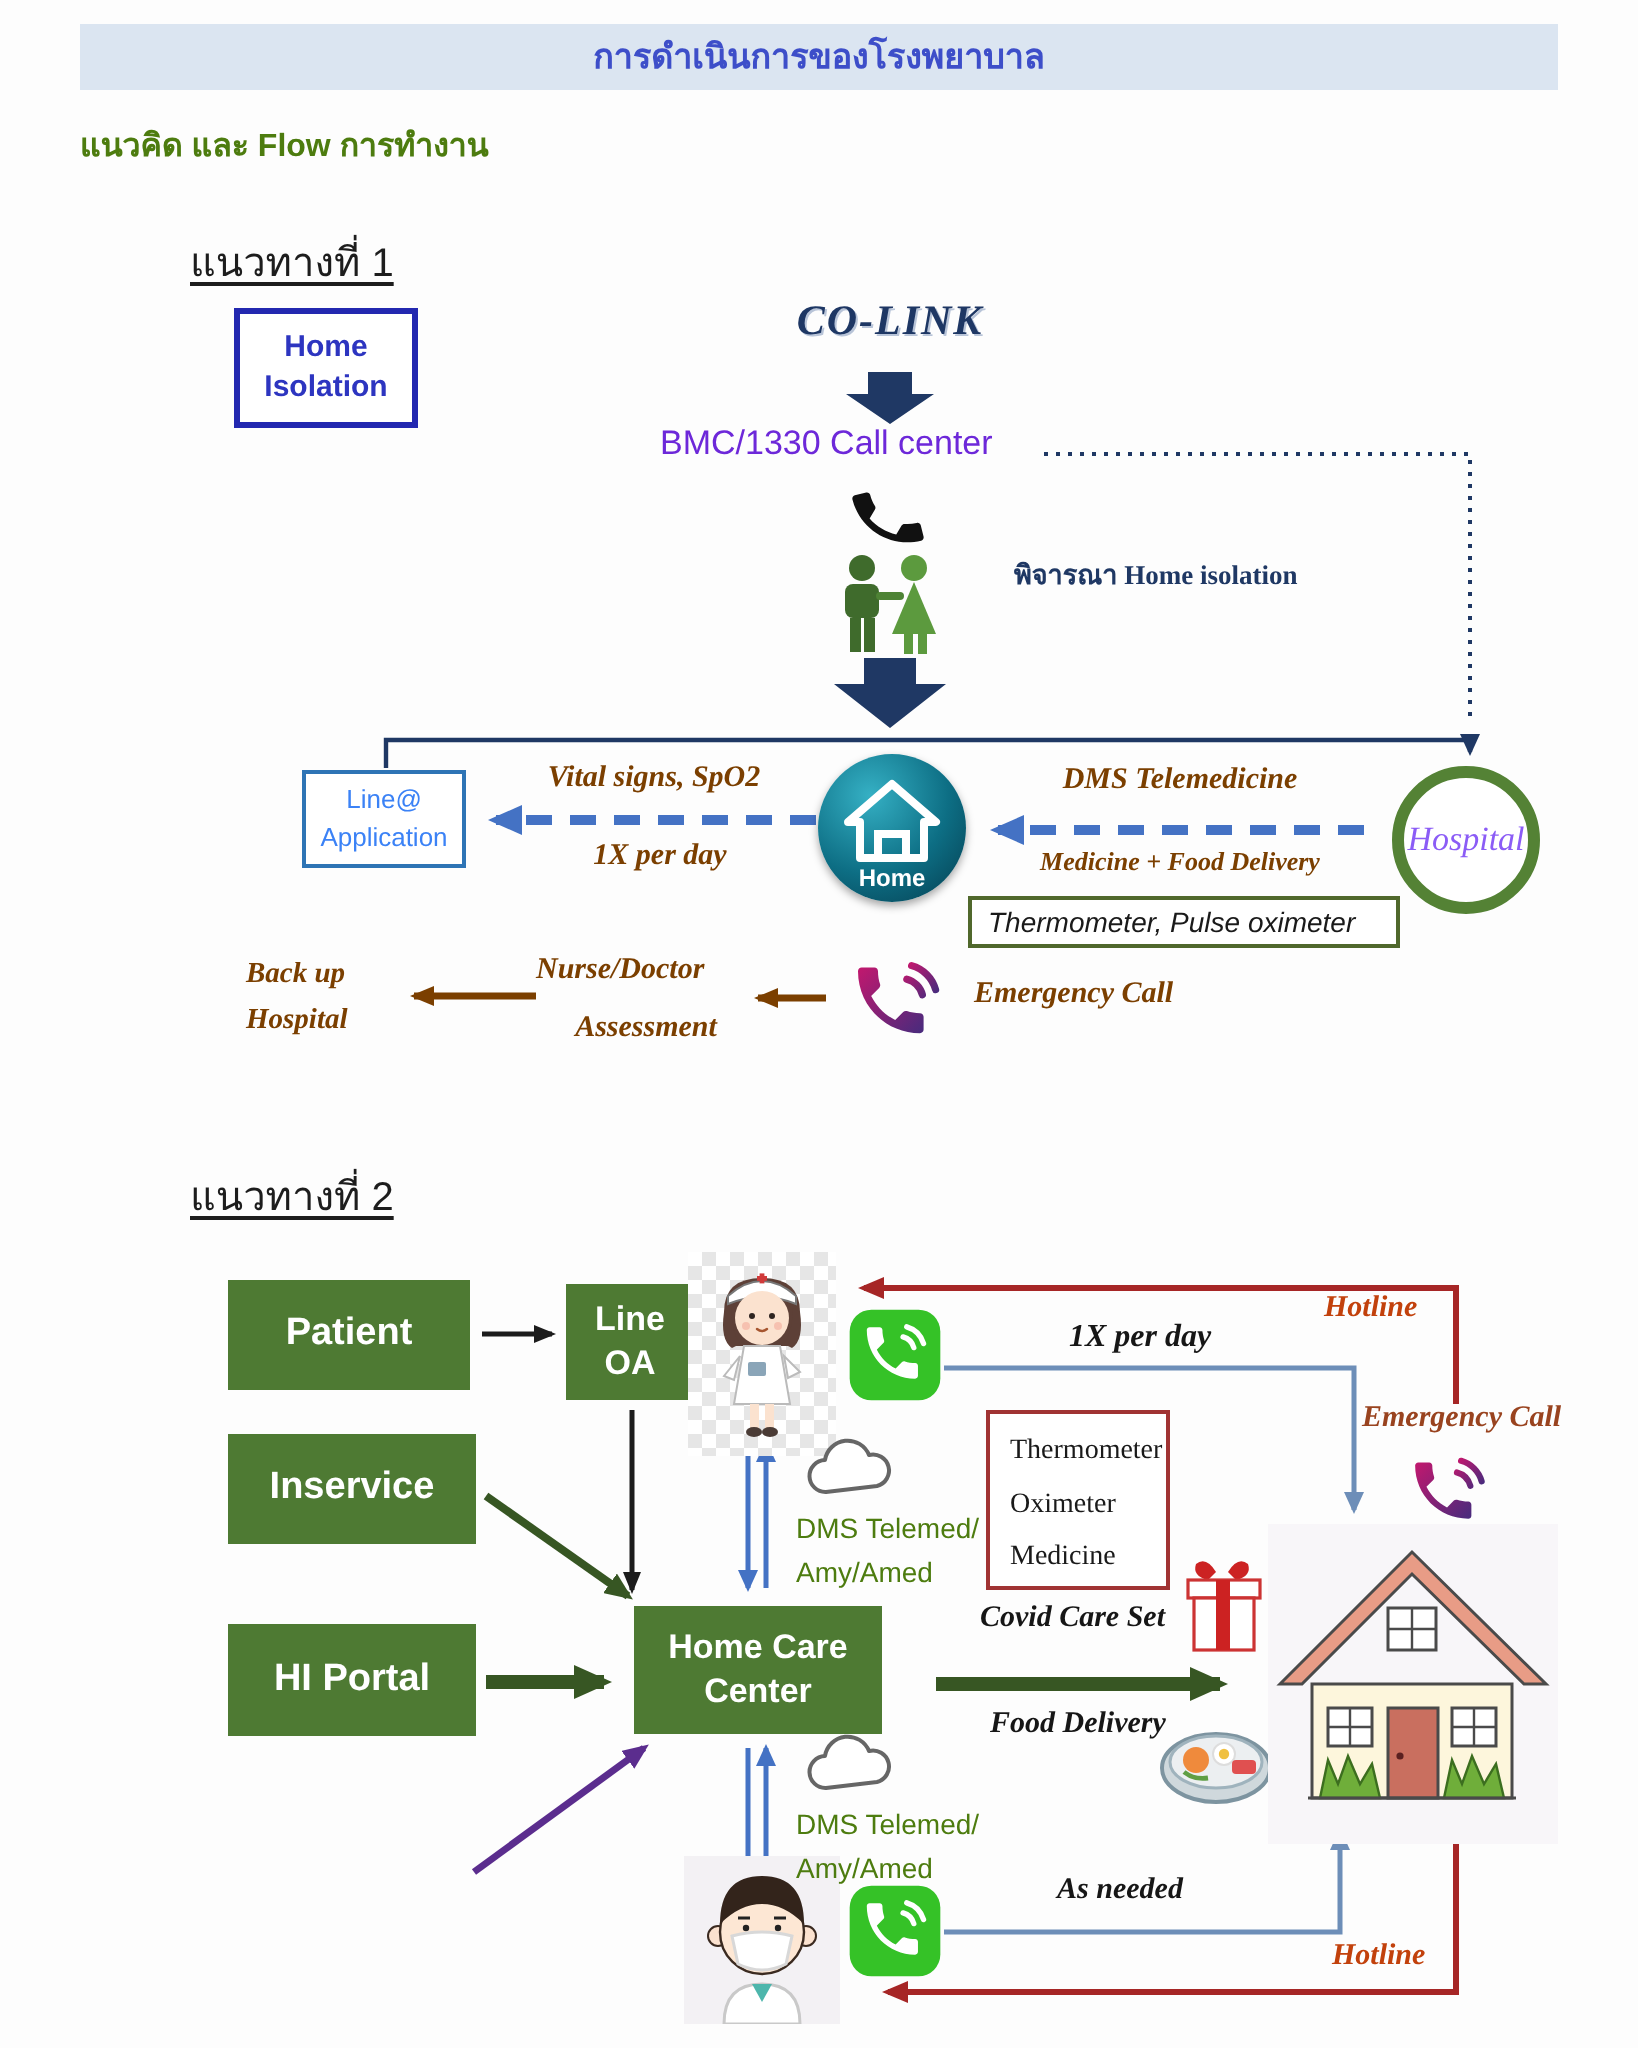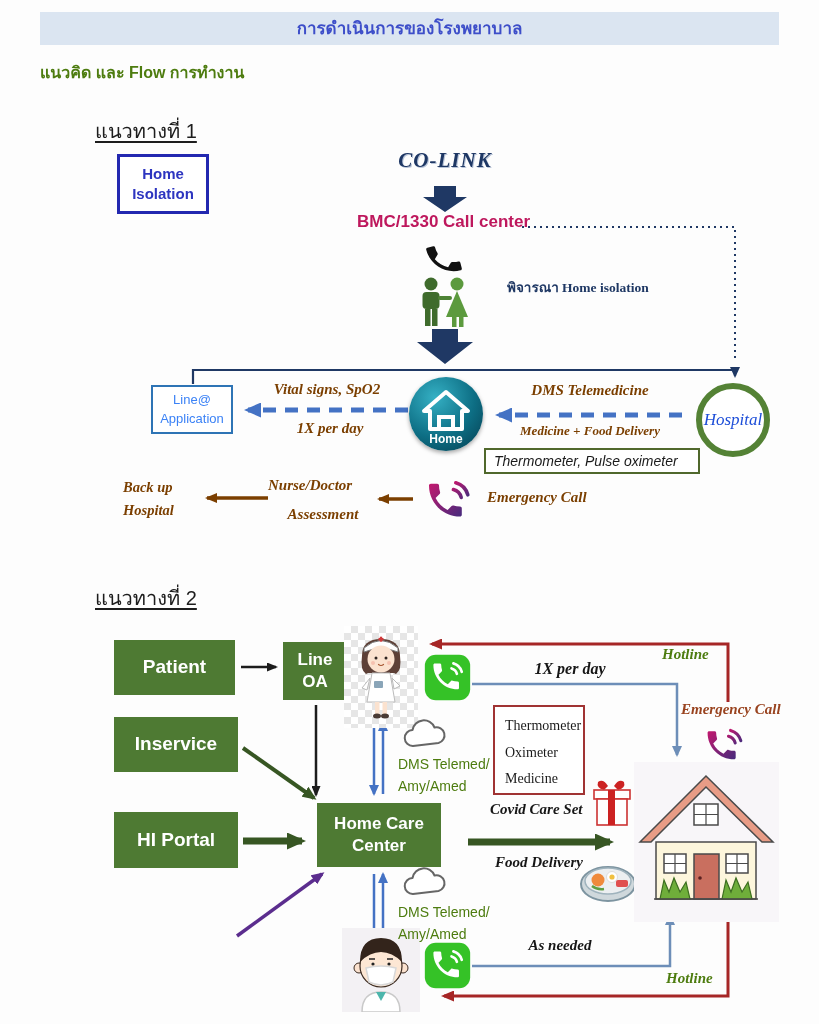--- a/index.html
+++ b/index.html
@@ -10,49 +10,49 @@
   .serifI{font-family:"Liberation Serif",serif;font-style:italic;font-weight:bold;}
   .title-bar{left:40px;top:12px;width:739px;height:33px;background:#dbe5f1;color:#3d4ec9;
     font-size:17px;font-weight:bold;text-align:center;line-height:33px;z-index:2;}
   .subtitle{left:40px;top:60px;font-size:16px;font-weight:bold;color:#4d7c0f;}
   .sec-head{font-size:20px;color:#1d1d1d;text-decoration:underline;text-underline-offset:3px;}
   .hi-box{left:117px;top:154px;width:86px;height:54px;border:3px solid #2328b0;color:#2d35c0;
     font-weight:bold;font-size:15px;display:flex;align-items:center;justify-content:center;
     text-align:center;line-height:1.35;z-index:2;background:#fff;}
   .colink{left:380px;top:148px;width:130px;text-align:center;font-size:21px;color:#1e3764;
     letter-spacing:1px;text-shadow:1px 1px 0 #b8c4d8;}
-  .bmc{left:330px;top:212px;width:200px;text-align:right;color:#be185d;font-weight:bold;font-size:17px;}
+  .bmc{left:330px;top:212px;width:200px;text-align:left;color:#6d28d9;font-weight:normal;font-size:17px;}
   .consider{left:507px;top:276px;font-family:"Liberation Serif",serif;font-weight:bold;
     font-size:13.5px;color:#1f3864;}
   .lineapp{left:151px;top:385px;width:78px;height:45px;border:2px solid #2e74b5;background:#fff;
     color:#3b82f6;font-size:13px;display:flex;align-items:center;justify-content:center;
     text-align:center;line-height:1.45;z-index:2;}
   .home-circle{left:409px;top:377px;width:74px;height:74px;border-radius:50%;z-index:2;
     background:radial-gradient(circle at 35% 28%,#35b0c4,#0d6e84 55%,#053c4e 100%);
     box-shadow:0 2px 4px rgba(0,0,0,.35);}
   .home-lbl{left:409px;top:432px;width:74px;text-align:center;color:#fff;font-weight:bold;
     font-size:12px;z-index:4;}
   .hosp-circle{left:696px;top:383px;width:62px;height:62px;border:6px solid #548235;background:#fff;
     border-radius:50%;display:flex;align-items:center;justify-content:center;z-index:2;
-    font-family:"Liberation Serif",serif;font-style:italic;font-size:17px;color:#1d4ed8;}
+    font-family:"Liberation Serif",serif;font-style:italic;font-size:17px;color:#8b5cf6;}
   .thermo1{left:484px;top:448px;width:204px;height:22px;border:2px solid #50682c;background:#fff;
     font-family:"Liberation Sans",sans-serif;font-style:italic;font-size:14px;color:#1a1a1a;
     line-height:22px;padding-left:8px;z-index:2;}
   .brownI{color:#7b3f00;}
   .gbox{background:#4e7a33;color:#fff;font-weight:bold;display:flex;align-items:center;
     justify-content:center;text-align:center;z-index:2;line-height:1.3;}
   .checker{background-color:#fff;z-index:2;
     background-image:linear-gradient(45deg,#e6e6e6 25%,transparent 25%,transparent 75%,#e6e6e6 75%),
       linear-gradient(45deg,#e6e6e6 25%,transparent 25%,transparent 75%,#e6e6e6 75%);
     background-size:14px 14px;background-position:0 0,7px 7px;}
   .cloud-lbl{font-size:14px;color:#4d7c0f;line-height:1.55;z-index:3;}
   .thermo2{left:493px;top:705px;width:78px;height:80px;border:2.5px solid #a03333;background:#fff;
     font-family:"Liberation Serif",serif;font-size:14px;color:#1a1a1a;z-index:2;
     padding:6px 0 0 10px;line-height:1.9;}
-  .dkredI{color:#4d7c0f;}
+  .dkredI{color:#c2410c;}
   .blkI{color:#161616;}
   svg{display:block;}
 </style>
 </head>
 <body>
 
 <div class="page">
 
   <svg class="overlay" width="819" height="1024" viewBox="0 0 819 1024">
     <defs>

